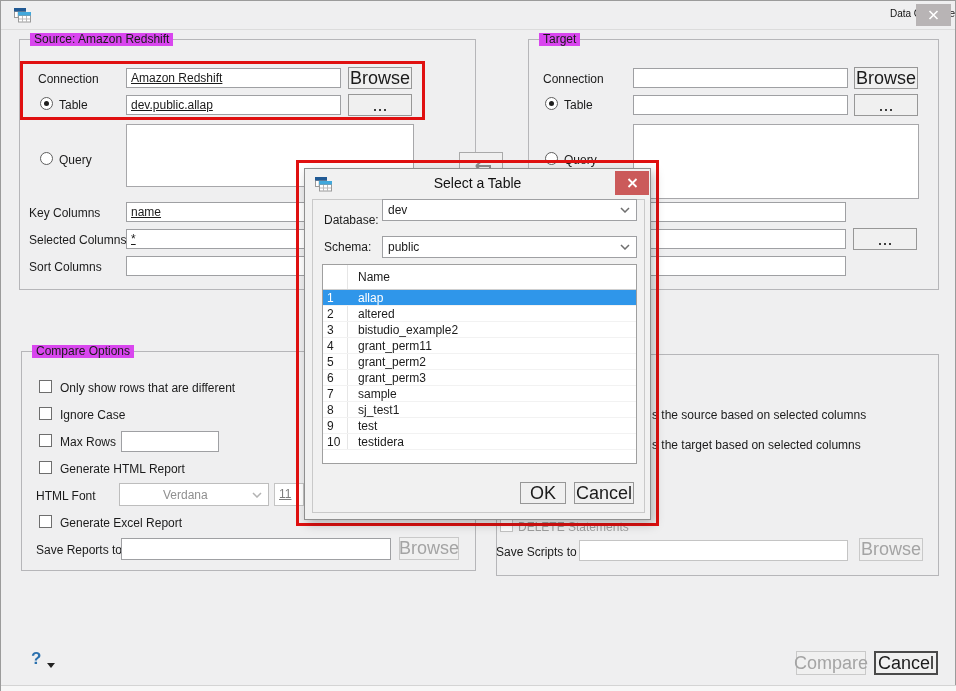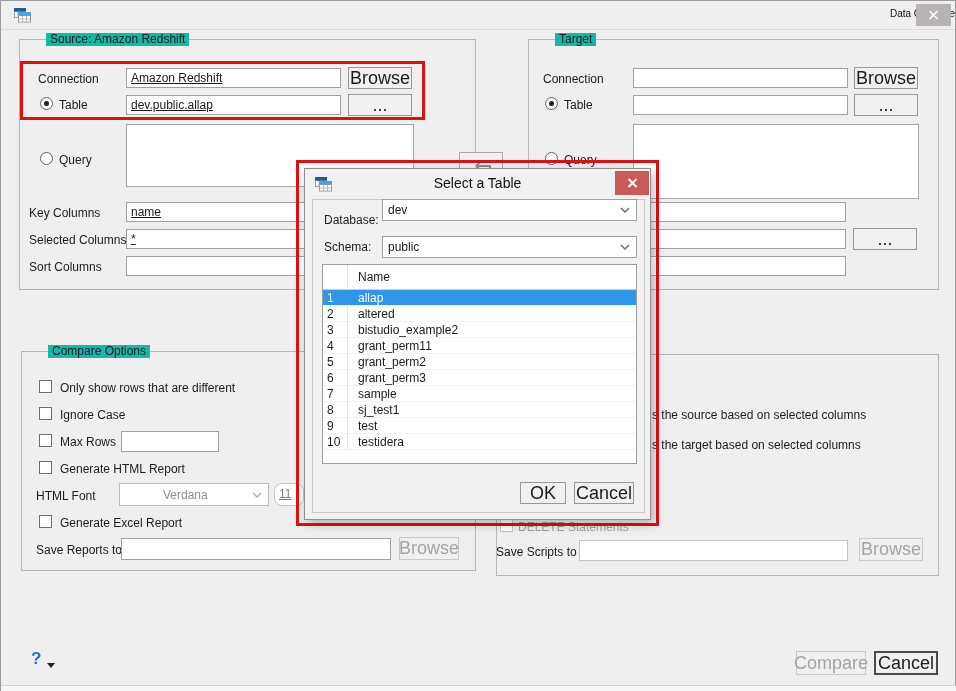--- a/index.html
+++ b/index.html
@@ -9,21 +9,21 @@
   .win{position:absolute;left:0;top:0;width:956px;height:691px;
        border:1px solid #9b9b9b;box-sizing:border-box;background:#efeff0;}
   .titlebar{position:absolute;left:0;top:0;width:100%;height:29px;
             border-bottom:1px solid #dcdcdc;box-sizing:border-box;}
   .appicon{position:absolute;left:13px;top:6px;width:17px;height:16px;}
   .wtitle{position:absolute;left:0;top:7px;width:100%;text-align:right;font-size:10px;color:#111;}
   .win-close{position:absolute;left:915px;top:3px;width:35px;height:22px;background:#b8b4b5;
              display:flex;align-items:center;justify-content:center;}
   .lbl{position:absolute;white-space:nowrap;line-height:14px;}
   .group{position:absolute;border:1px solid #b6b6b9;box-sizing:border-box;}
-  .group-label{position:absolute;top:-7px;left:26px;background:#14b8a6;padding:0 4px;line-height:13px;}
+  .group-label{position:absolute;top:-7px;left:10px;background:#d946ef;padding:0 4px;line-height:13px;}
   .inp{position:absolute;background:#fff;border:1px solid #9fa0a3;box-sizing:border-box;
        font:12px "Liberation Sans",sans-serif;padding:0 4px;color:#1b1b1b;outline:none;text-decoration:underline;}
   .inp.dis{border-color:#c4c4c4;}
   .qbox{position:absolute;background:#fff;border:1px solid #a7a7aa;box-sizing:border-box;}
   .btn{position:absolute;background:#f0f0f0;border:1px solid #979797;box-sizing:border-box;
        font-size:18px;color:#1b1b1b;display:flex;align-items:center;justify-content:center;cursor:default;}
   .btn.disabled{border-color:#c9c9c9;color:#a4a4a4;}
   .btn.default{border:2px solid #4a4a4a;}
   .cb{position:absolute;width:13px;height:13px;background:#fff;border:1px solid #6e6e6e;box-sizing:border-box;}
   .cb.disabled{border-color:#c3c3c3;}
@@ -152,21 +152,21 @@
   <span class="lbl" style="left:59px;top:461px;">Generate HTML Report</span>
   <span class="lbl" style="left:35px;top:488px;">HTML Font</span>
   <div class="combo disabled" style="left:118px;top:482px;width:150px;height:23px;">
     <span>Verdana</span>
     <span class="chevwrap">
       <svg width="10" height="6" viewBox="0 0 10 6">
           <path d="M1 1 L5 5 L9 1" stroke="#b3b3b3" stroke-width="1.5" fill="none"></path>
         </svg>
     </span>
   </div>
-  <div class="inp dis" style="left:273px;top:482px;width:30px;height:23px;line-height:21px;color:#7d7d7d;border-radius:8px;">11</div>
+  <div class="inp dis" style="left:273px;top:482px;width:30px;height:23px;line-height:21px;color:#7d7d7d;">11</div>
   <span class="cb" style="left:38px;top:514px;"></span>
   <span class="lbl" style="left:59px;top:515px;">Generate Excel Report</span>
   <span class="lbl" style="left:35px;top:542px;">Save Reports to</span>
   <input class="inp" style="left: 120px; top: 537px; width: 270px; height: 22px;" value="">
   <div class="btn disabled" style="left:398px;top:536px;width:60px;height:23px;">Browse</div>
 
   <div class="group" style="left:495px;top:353px;width:443px;height:222px;"></div>
   <span class="frag" style="left:651px;top:437px;">s the target based on selected columns</span>
   <span class="frag" style="left:651px;top:407px;">s the source based on selected columns</span>
   <span class="cb disabled" style="left:499px;top:518px;"></span>

